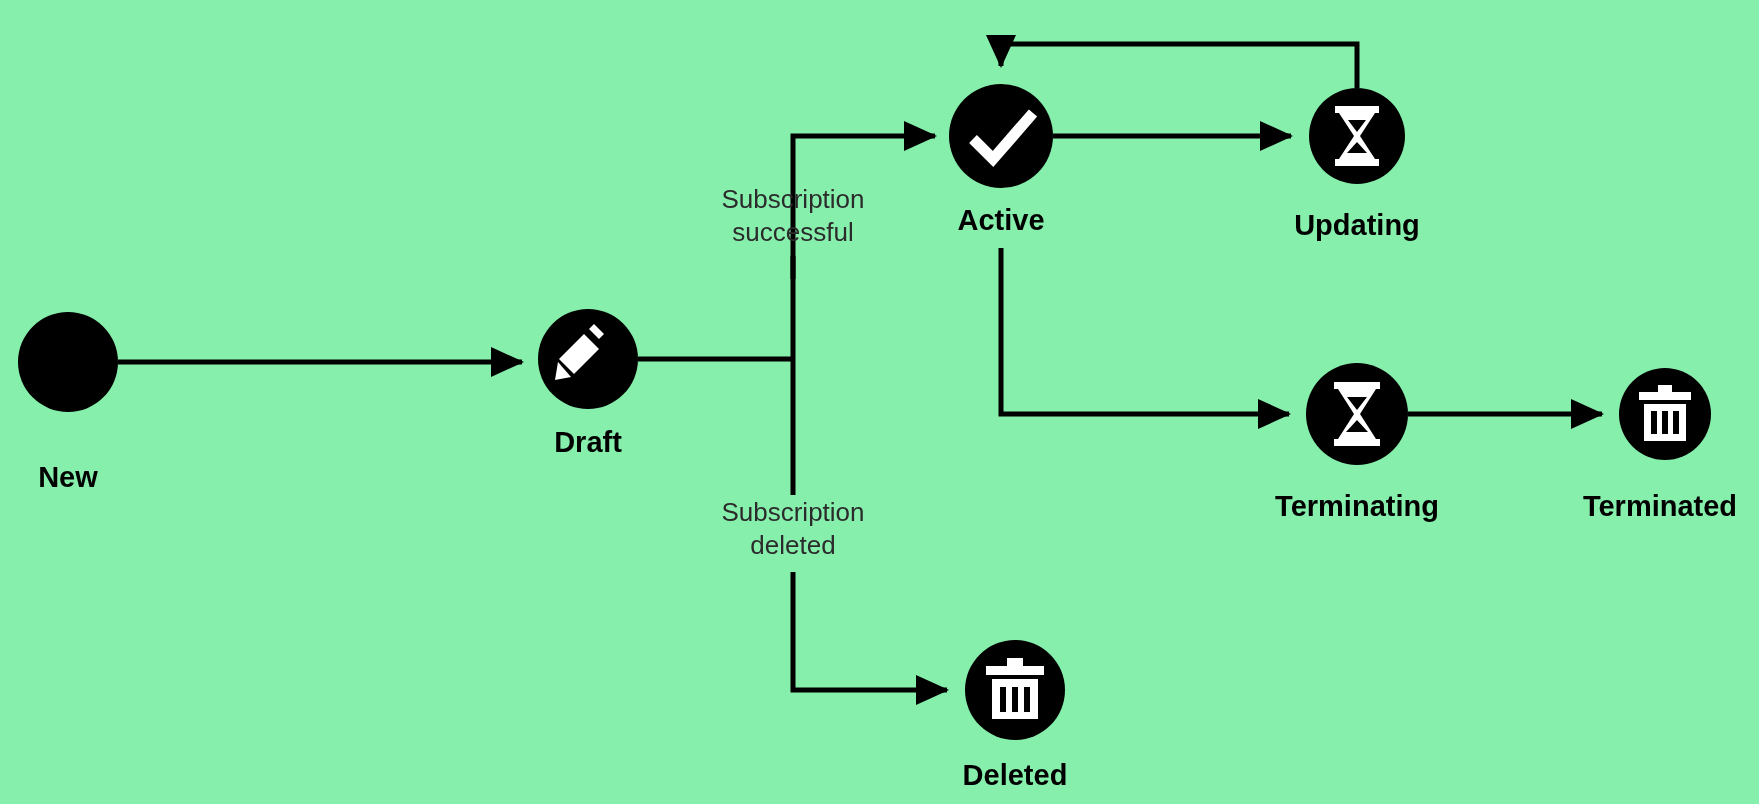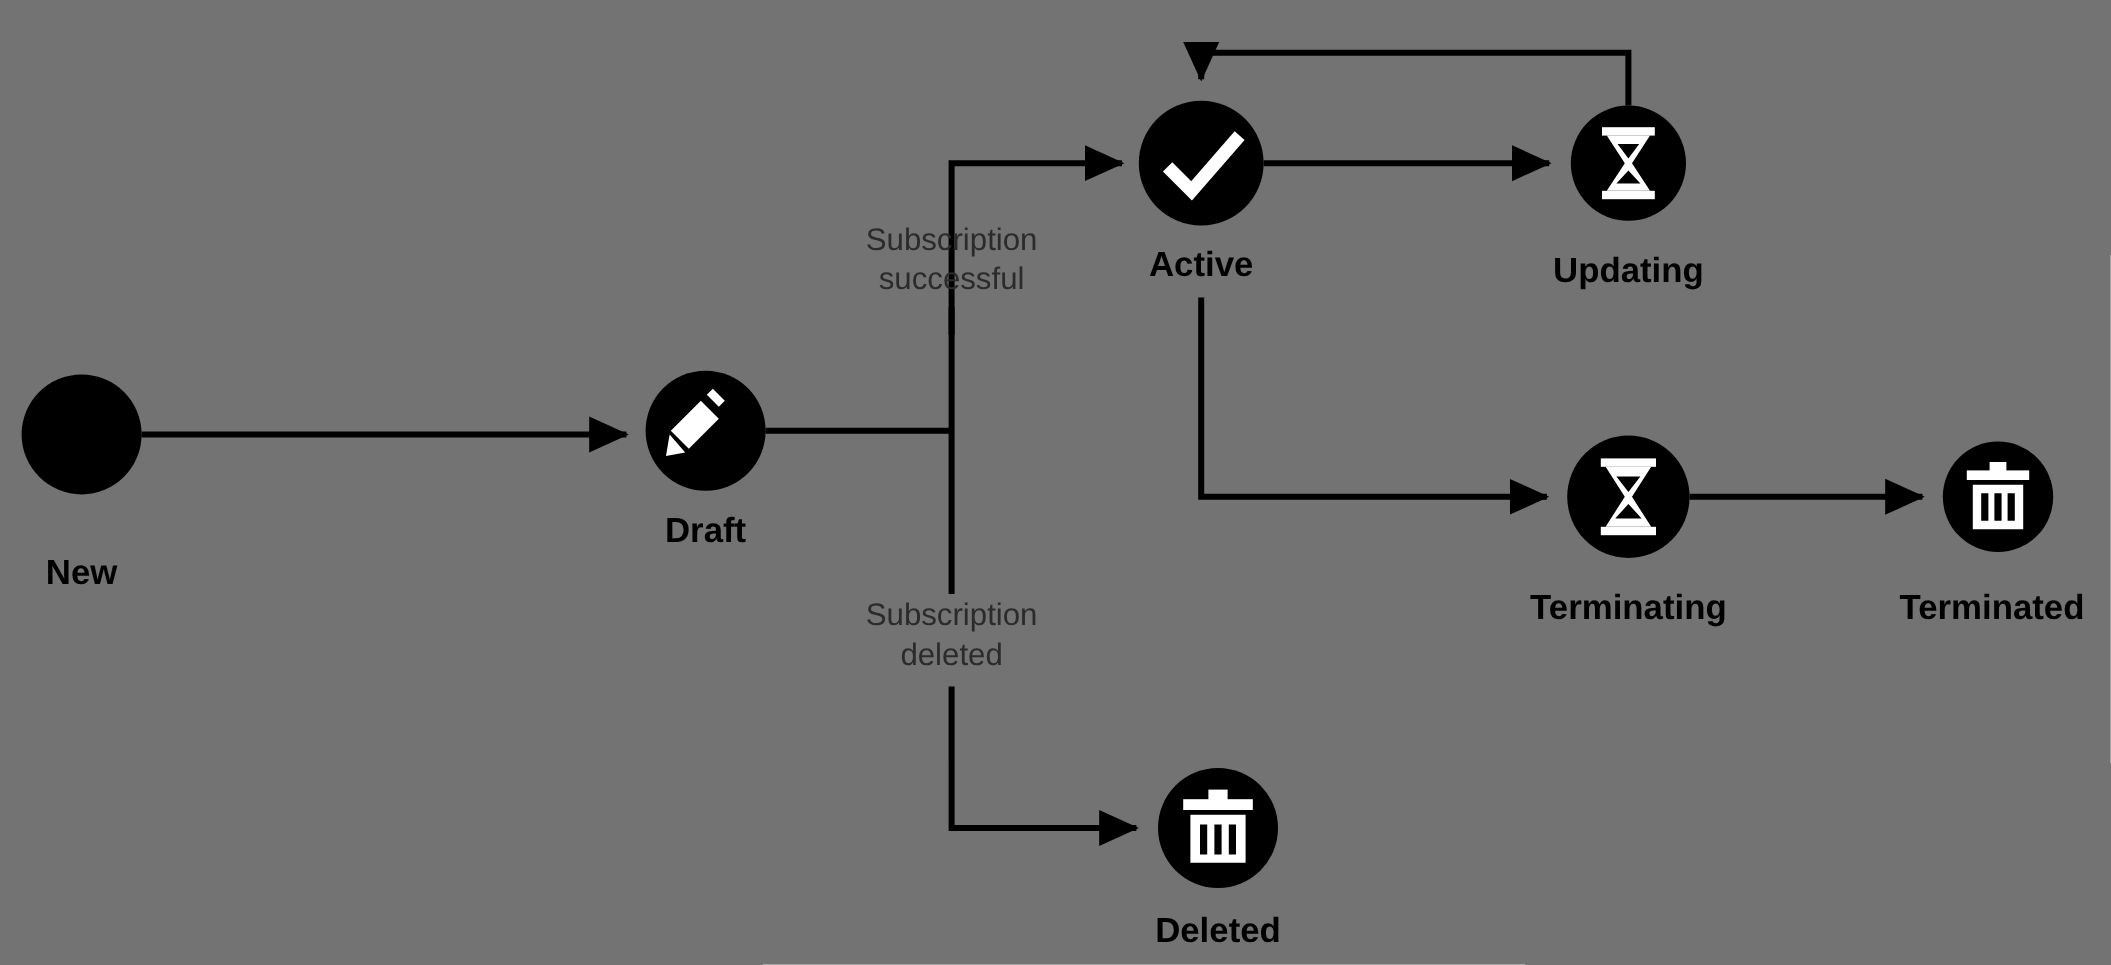--- a/index.html
+++ b/index.html
@@ -8,21 +8,21 @@
     padding: 0;
     background: #ffffff;
   }
   body {
     font-family: "Liberation Sans", sans-serif;
   }
   #diagram-root {
     position: relative;
     width: 1759px;
     height: 804px;
-    background: #737373;
+    background: #86efac;
     overflow: hidden;
   }
   #diagram-svg {
     position: absolute;
     top: 0;
     left: 0;
     width: 1759px;
     height: 804px;
     display: block;
   }

